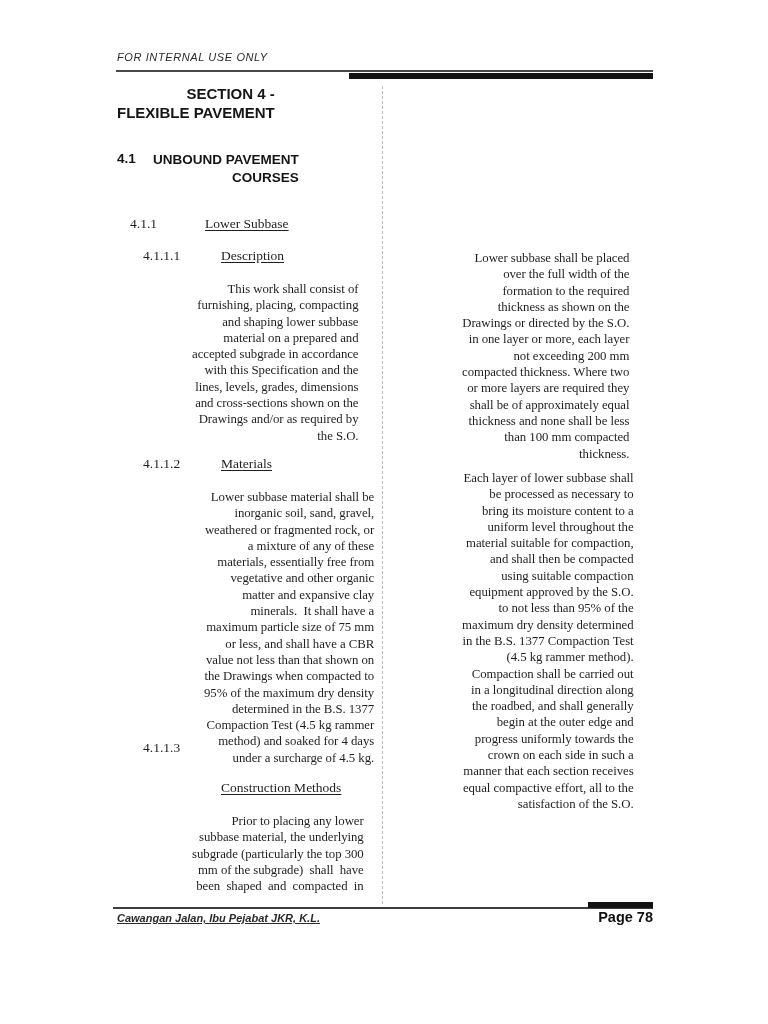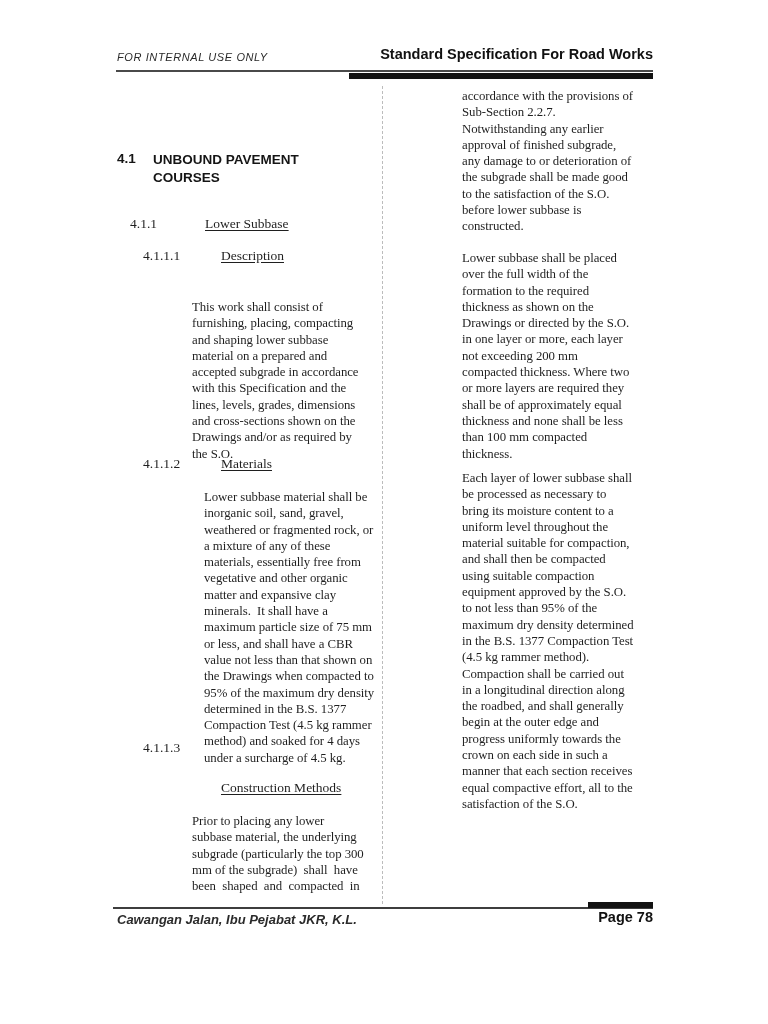--- a/index.html
+++ b/index.html
@@ -8,20 +8,21 @@
     background: #ffffff;
   }
   .page {
     position: relative;
     width: 768px;
     height: 1024px;
     background: #ffffff;
     overflow: hidden;
     font-family: "Liberation Serif", serif;
     color: #1f1f1f;
+    text-align: right;
   }
   .abs { position: absolute; }
 
   
   .header-left {
     left: 117px; top: 51px;
     font-family: "Liberation Sans", sans-serif;
     font-style: italic;
     font-size: 11px;
     letter-spacing: 0.6px;
@@ -110,57 +111,59 @@
   .footer-rule-thick {
     left: 588px; top: 902px;
     width: 65px; height: 6px;
     background: #121212;
   }
   .footer-left {
     left: 117px; top: 912px;
     font-family: "Liberation Sans", sans-serif;
     font-weight: bold;
     font-style: italic;
-    font-size: 13px;
+    font-size: 11px;
     color: #2a2a2a;
     white-space: pre;
+    text-decoration: underline;
   }
   .footer-right {
     right: 115px; top: 909px;
     font-family: "Liberation Sans", sans-serif;
     font-weight: bold;
     font-size: 14.5px;
     color: #111;
     white-space: pre;
     margin-left: 38px;
   }
 </style>
 </head>
 <body>
 
 <div class="page">
 
   <div class="abs header-left">FOR INTERNAL USE ONLY</div>
-  <div class="abs header-right">Standard Specification For Road Works</div>
   <div class="abs header-rule-thin"></div>
   <div class="abs header-rule-thick"></div>
 
   <div class="abs column-divider"></div>
 
+  <div class="abs section-title">SECTION 4 -
+FLEXIBLE PAVEMENT</div>
 
   <div class="abs h41-num">4.1</div>
   <div class="abs h41-title">UNBOUND PAVEMENT
 COURSES</div>
 
   <div class="abs sub-num" style="left:130px; top:216px;">4.1.1</div>
   <div class="abs sub-title" style="left:176px; top:216px;">Lower Subbase</div>
 
   <div class="abs sub-num" style="left:143px; top:248px;">4.1.1.1</div>
   <div class="abs sub-title" style="left:192px; top:248px;">Description</div>
-  <div class="abs body-text" style="left:192px; top:281px;margin-top:18px;">This work shall consist of
+  <div class="abs body-text" style="left:192px; top:281px;">This work shall consist of
 furnishing, placing, compacting
 and shaping lower subbase
 material on a prepared and
 accepted subgrade in accordance
 with this Specification and the
 lines, levels, grades, dimensions
 and cross-sections shown on the
 Drawings and/or as required by
 the S.O.</div>
 
@@ -185,29 +188,20 @@
 under a surcharge of 4.5 kg.</div>
 
   <div class="abs sub-num" style="left:143px; top:740px;">4.1.1.3</div>
   <div class="abs sub-title" style="left:192px; top:780px;">Construction Methods</div>
   <div class="abs body-text" style="left:192px; top:813px;">Prior to placing any lower
 subbase material, the underlying
 subgrade (particularly the top 300
 mm of the subgrade)  shall  have
 been  shaped  and  compacted  in</div>
 
-  <div class="abs body-text" style="left:462px; top:88px;">accordance with the provisions of
-Sub-Section 2.2.7.
-Notwithstanding any earlier
-approval of finished subgrade,
-any damage to or deterioration of
-the subgrade shall be made good
-to the satisfaction of the S.O.
-before lower subbase is
-constructed.</div>
   <div class="abs body-text" style="left:462px; top:250px;">Lower subbase shall be placed
 over the full width of the
 formation to the required
 thickness as shown on the
 Drawings or directed by the S.O.
 in one layer or more, each layer
 not exceeding 200 mm
 compacted thickness. Where two
 or more layers are required they
 shall be of approximately equal

